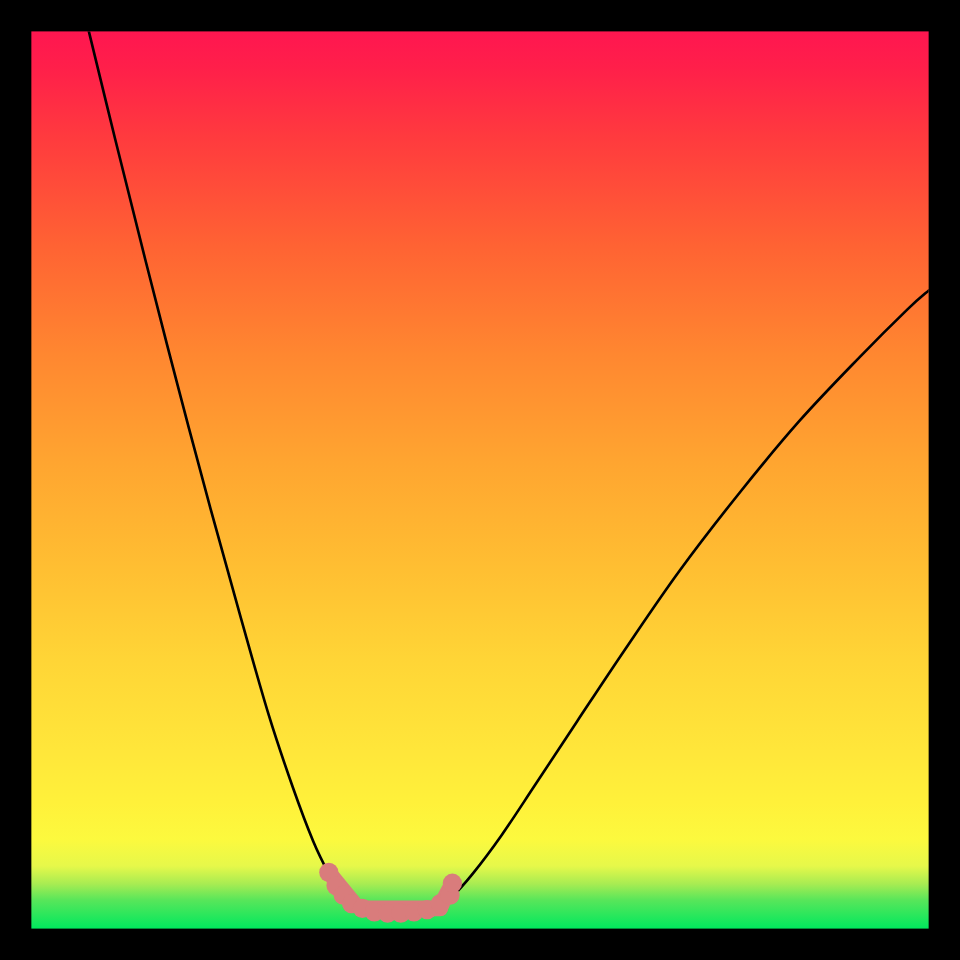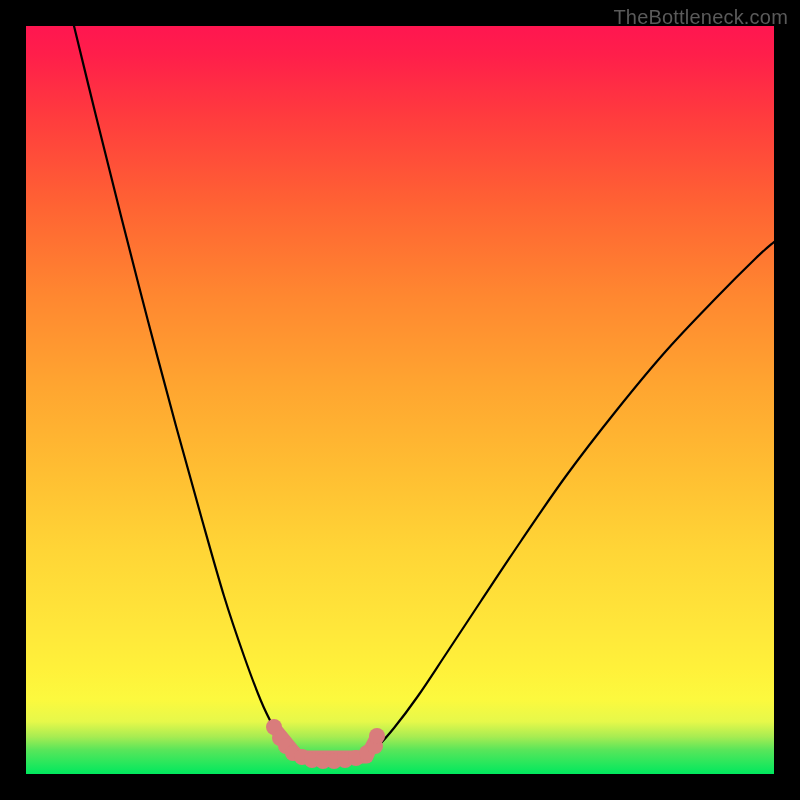--- a/index.html
+++ b/index.html
@@ -87,14 +87,13 @@
           <circle cx="297" cy="735" r="8" fill="#d97c7c"></circle>
           <circle cx="308" cy="735" r="8" fill="#d97c7c"></circle>
           <circle cx="319" cy="734" r="8" fill="#d97c7c"></circle>
           <circle cx="330" cy="732" r="8" fill="#d97c7c"></circle>
           <circle cx="341" cy="727" r="8" fill="#d97c7c"></circle>
           <circle cx="349" cy="720" r="8" fill="#d97c7c"></circle>
           <circle cx="351" cy="710" r="8" fill="#d97c7c"></circle>
         </g>
     </svg>
   </div>
-  <div class="watermark">TheBottleneck.com</div>
 </div>
 
 </body></html>

